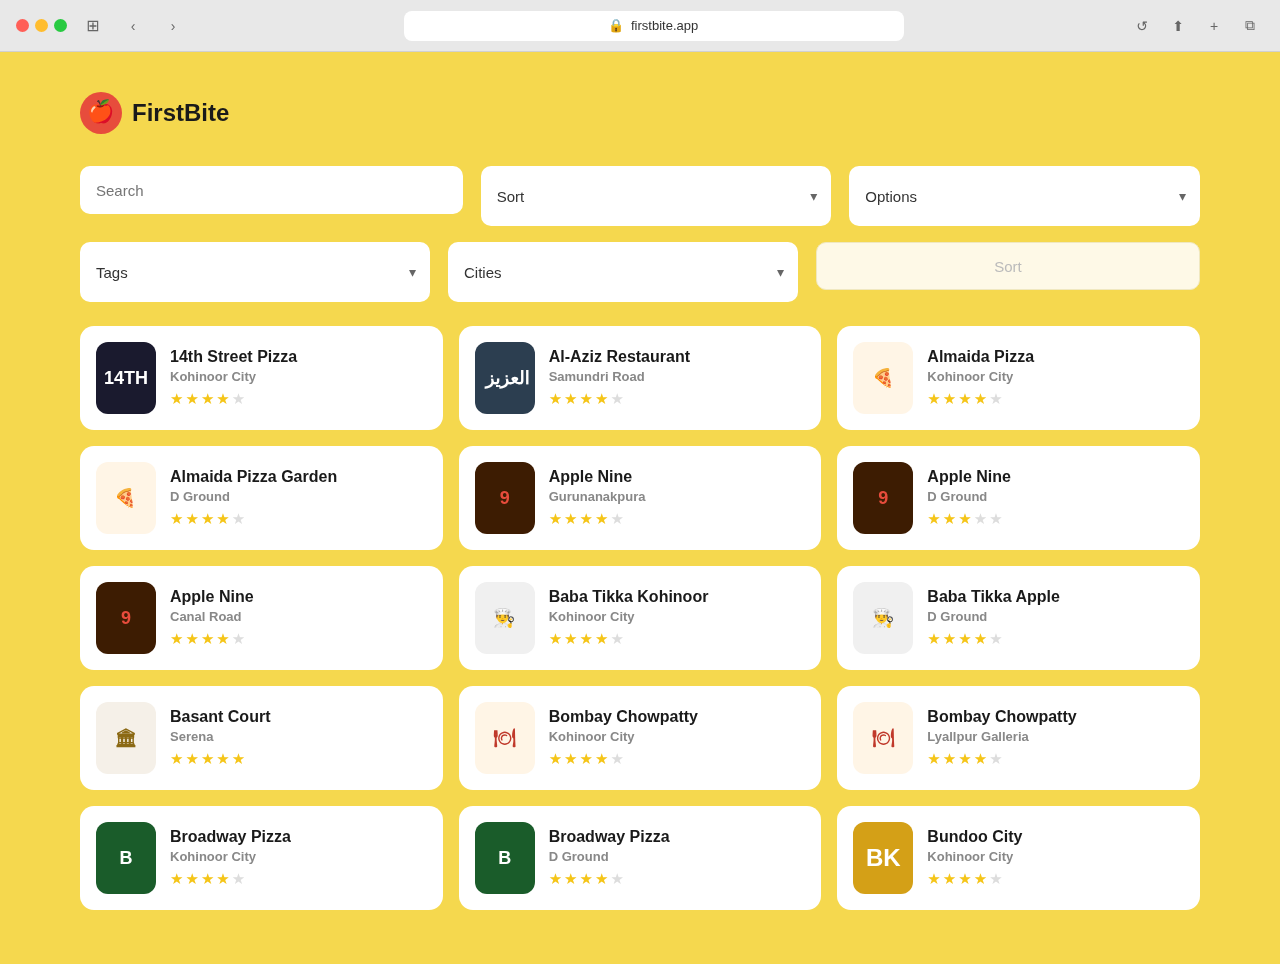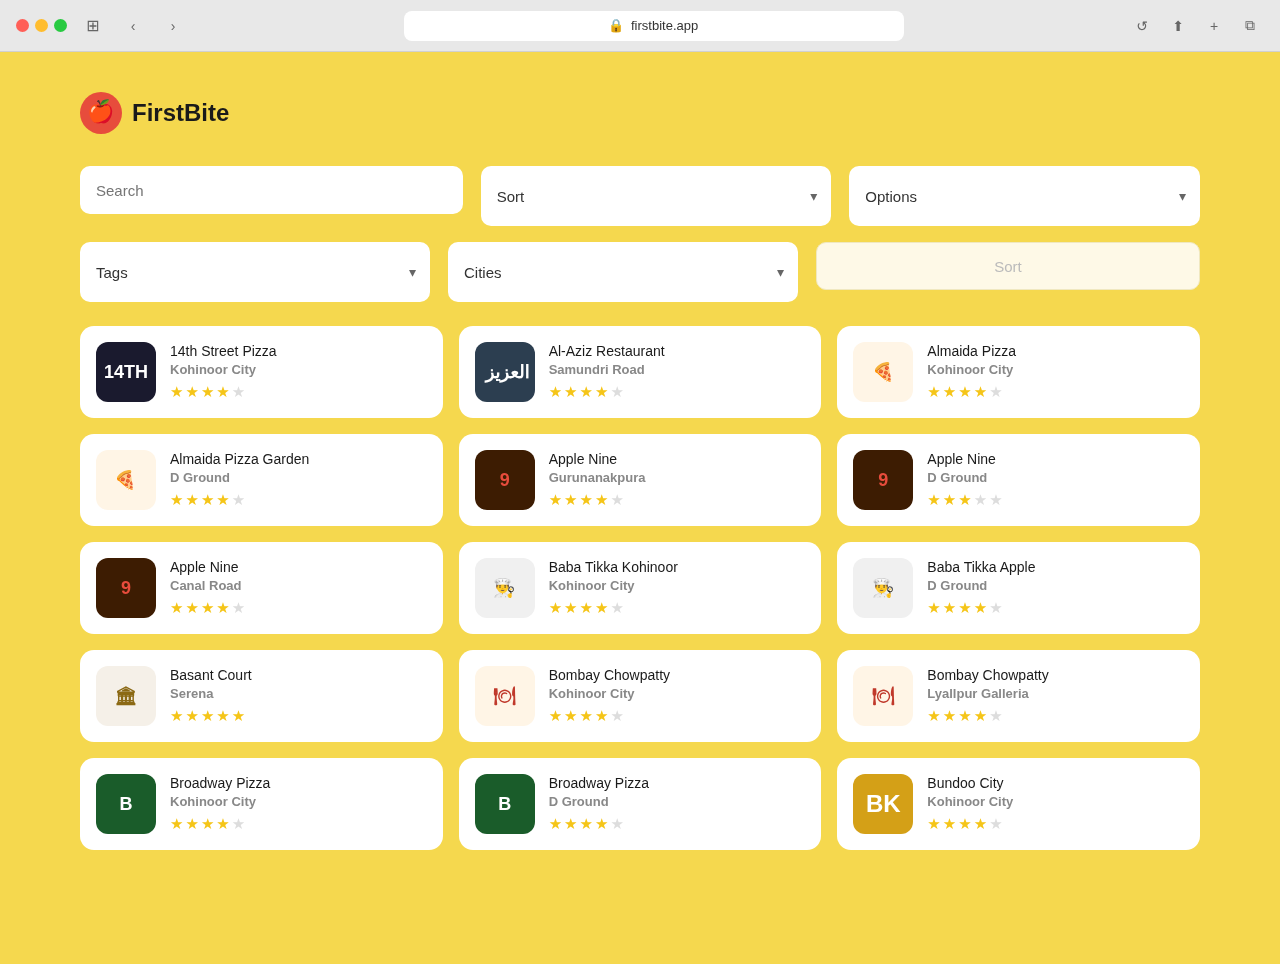--- a/index.html
+++ b/index.html
@@ -133,35 +133,35 @@
       border-radius: 14px;
       padding: 16px;
       display: flex;
       align-items: center;
       gap: 14px;
       cursor: pointer;
       transition: box-shadow 0.2s;
     }
     .restaurant-logo {
       width: 60px;
-      height: 60px;
+      height: 72px;
       border-radius: 12px;
       flex-shrink: 0;
       overflow: hidden;
       display: flex;
       align-items: center;
       justify-content: center;
       font-size: 24px;
     }
     .restaurant-info {
       flex: 1;
     }
     .restaurant-name {
-      font-size: 14px;
-      font-weight: 400;
+      font-size: 16px;
+      font-weight: 700;
       color: #1a1a1a;
       margin-bottom: 3px;
     }
     .restaurant-location {
       font-size: 13px;
       color: #888;
       margin-bottom: 6px;
       font-weight: bold;
     }
     .stars {

